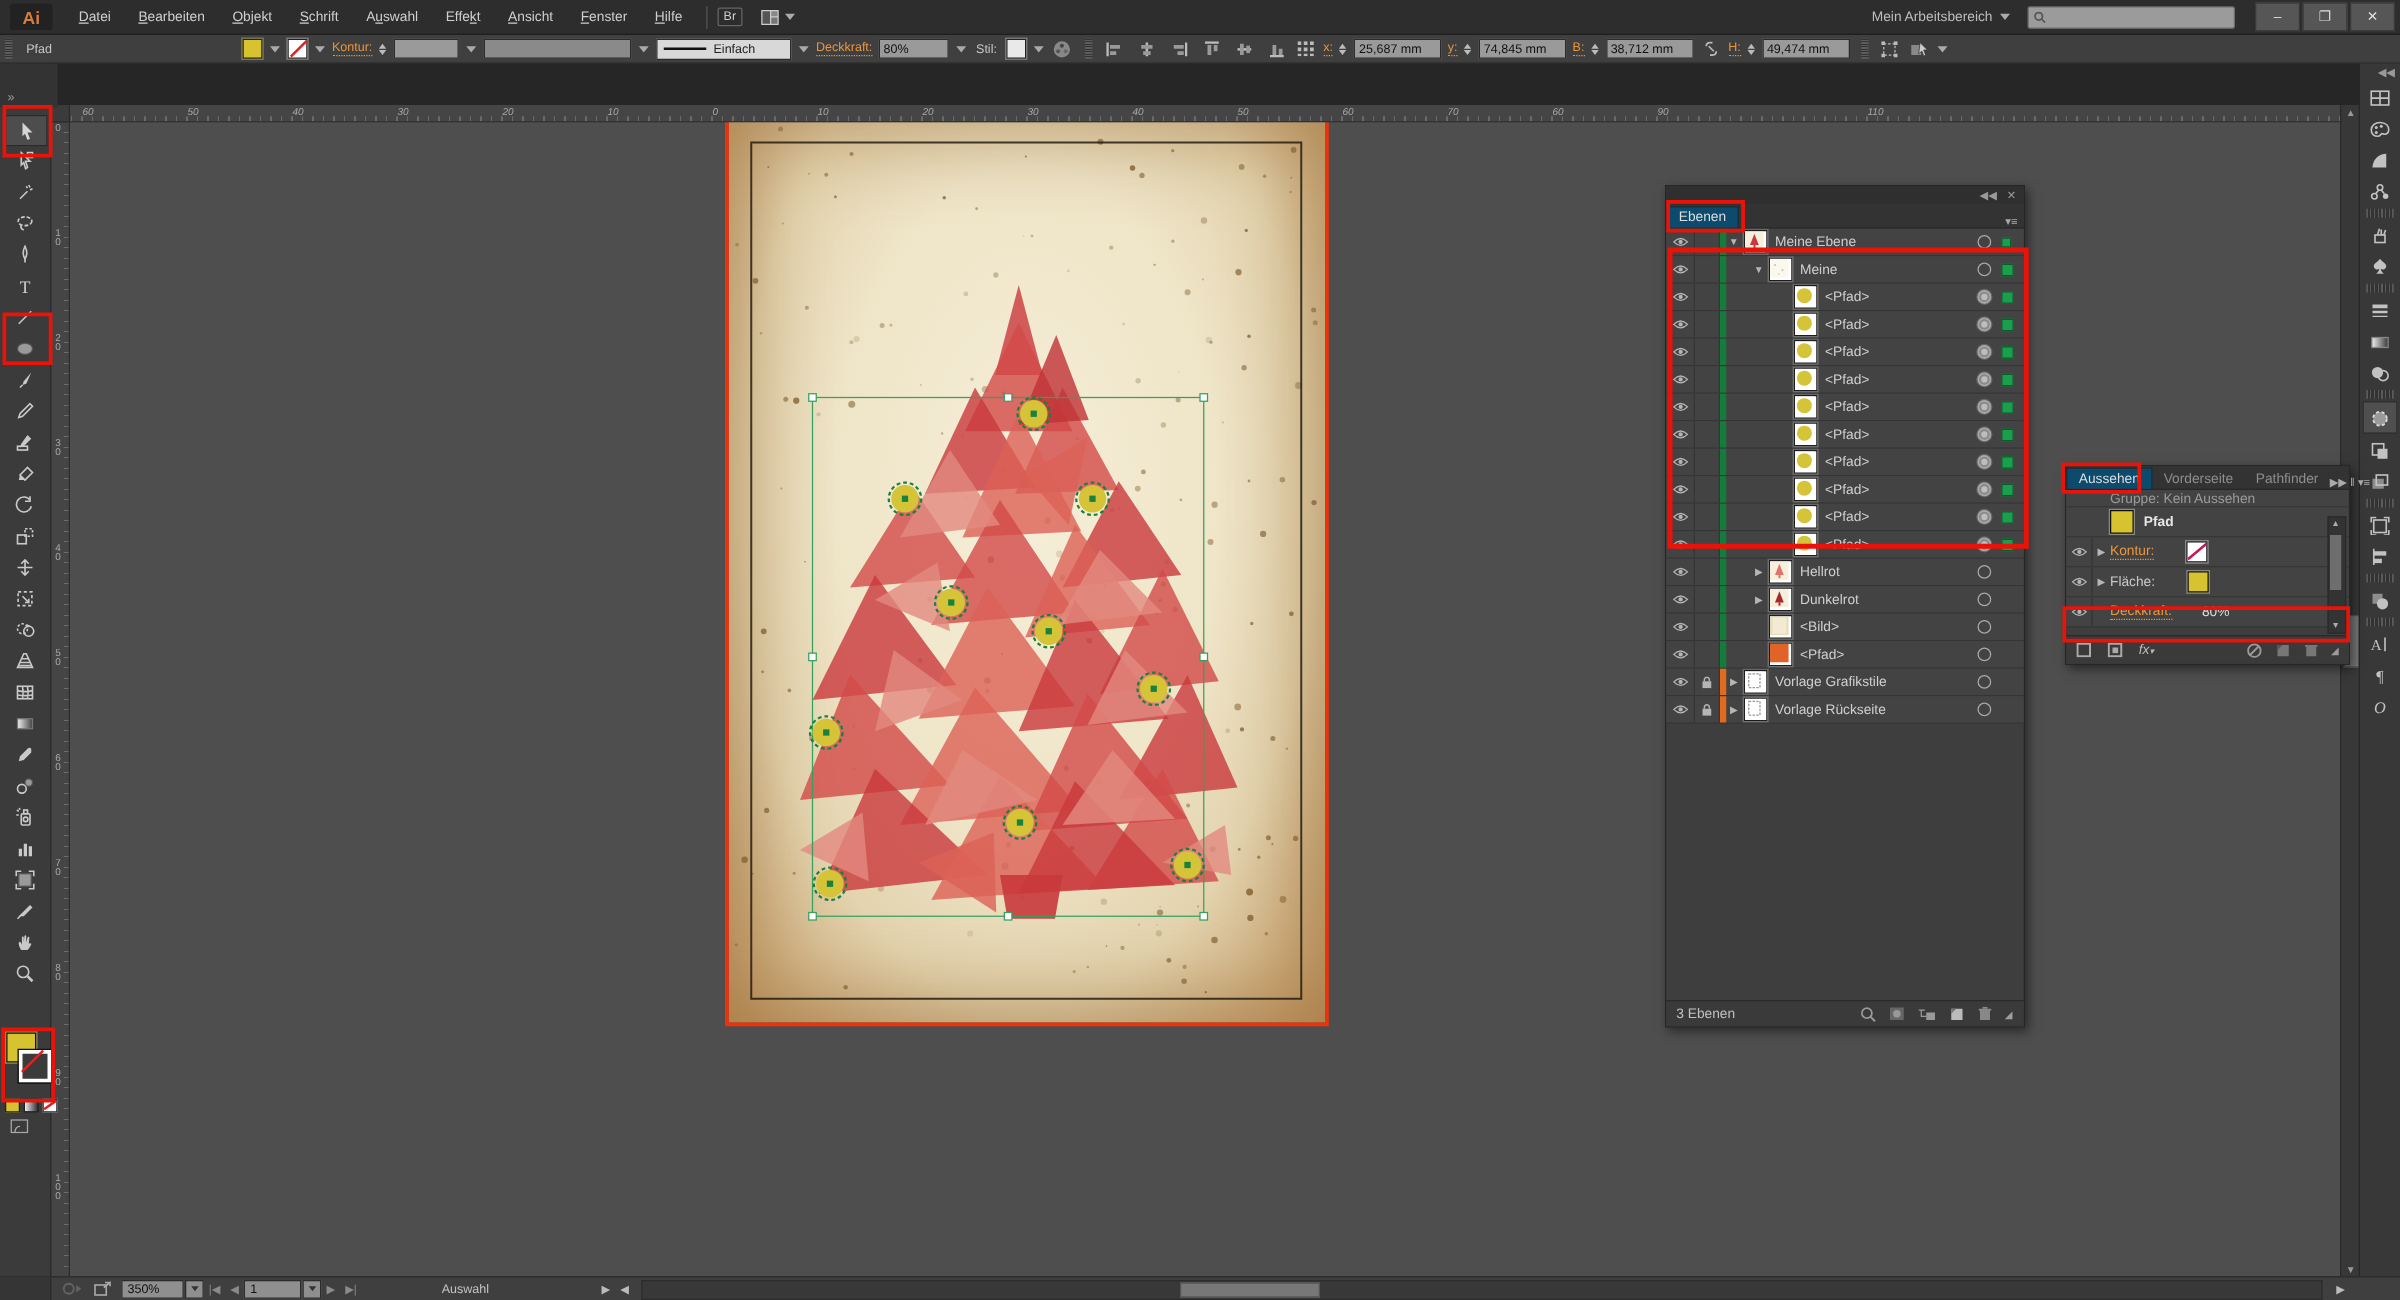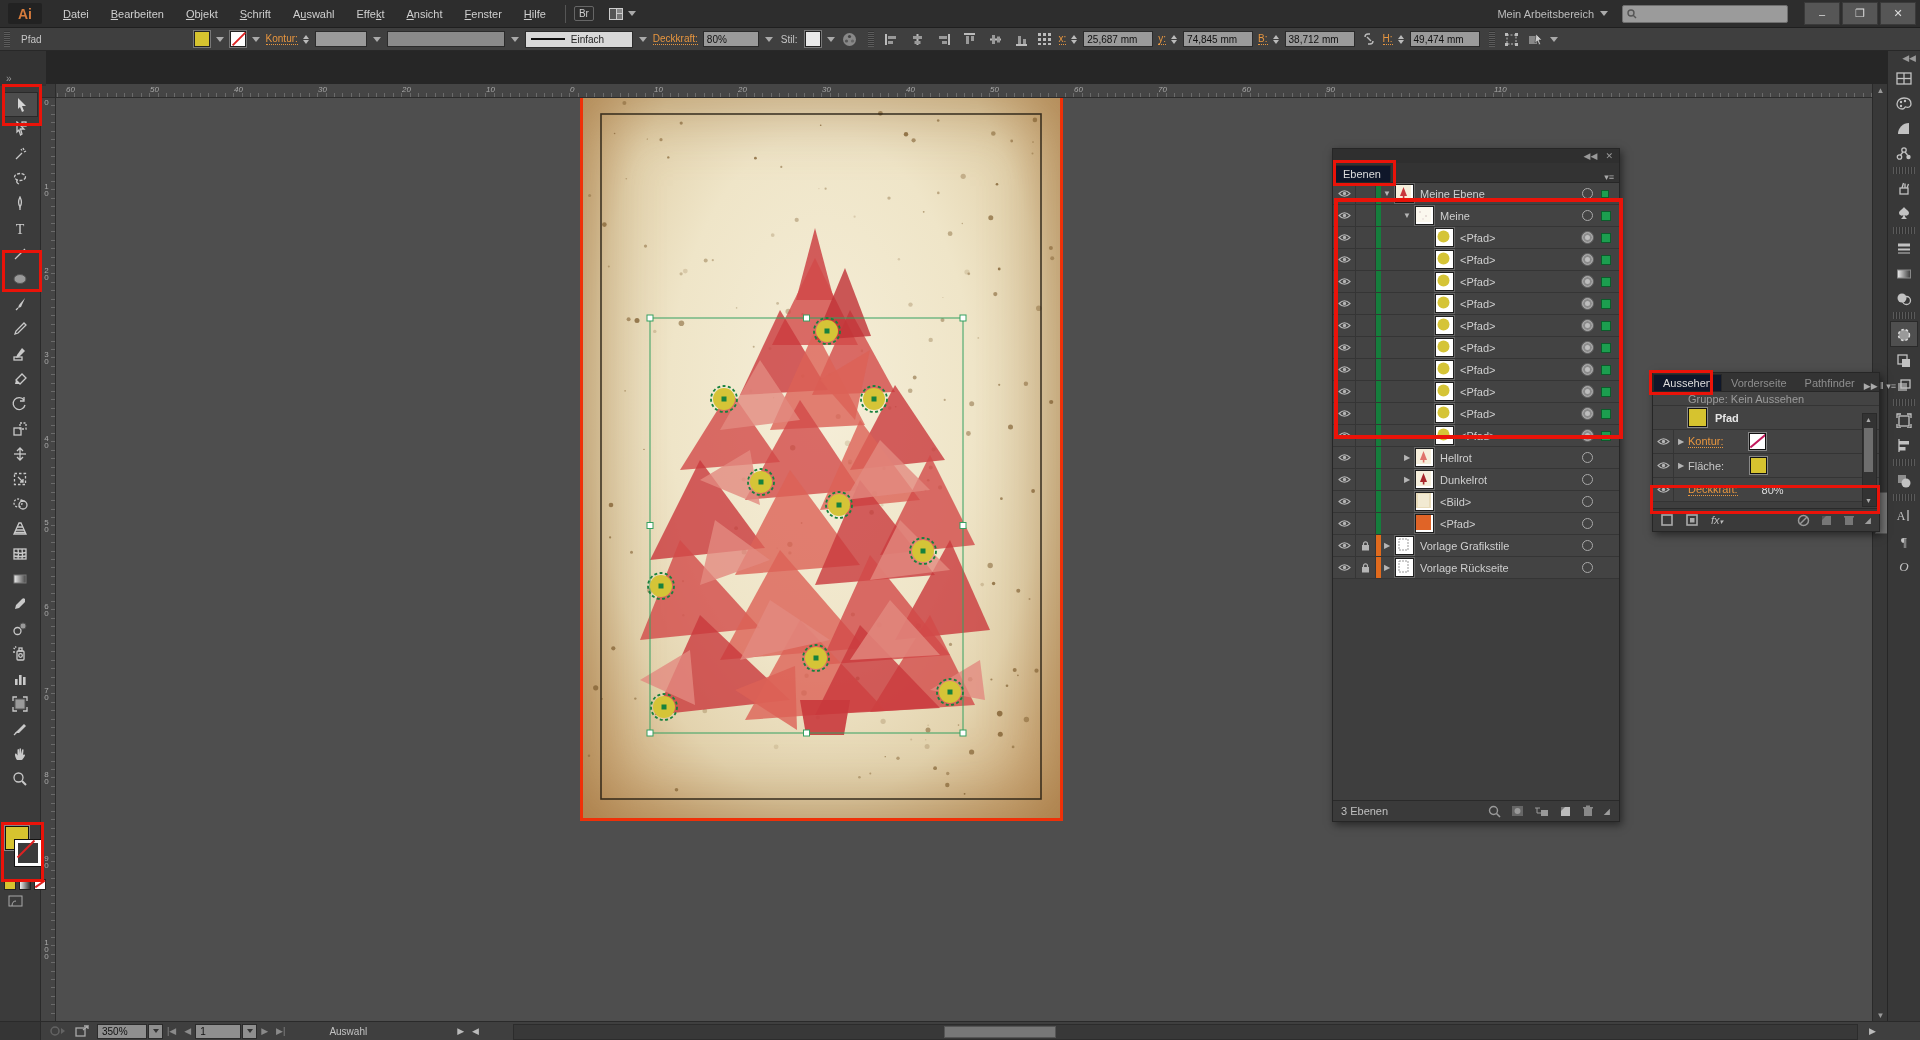--- a/index.html
+++ b/index.html
@@ -82,21 +82,21 @@
   .dock{position:absolute;right:0;top:51px;width:32px;bottom:18px;background:#383838;border-left:1px solid #262626;}
   .dock-top{height:14px;color:#999;font-size:9px;display:flex;align-items:center;justify-content:flex-end;padding-right:4px;}
   .dock-ribs{height:7px;margin:2px 5px;background:repeating-linear-gradient(90deg,#5a5a5a 0 1px,#333 1px 3px);}
   .dock-icon{width:26px;height:24px;margin:1px auto;display:flex;align-items:center;justify-content:center;color:#c2c2c2;}
   .dock-icon.active{background:#4f4f4f;border:1px solid #2a2a2a;}
   
   .panel{position:absolute;background:#3e3e3e;border:1px solid #262626;box-shadow:2px 3px 8px rgba(0,0,0,.5);}
   .panel-grip{height:14px;background:#2f2f2f;display:flex;align-items:center;justify-content:flex-end;gap:8px;color:#999;font-size:9px;padding:0 6px;}
   .panel-tabs{height:19px;background:#333;display:flex;align-items:flex-end;border-bottom:1px solid #272727;}
   .panel-tab{padding:2px 9px;color:#8e8e8e;}
-  .panel-tab.active{background:#0f172a;color:#ddd;border:1px solid #272727;border-bottom:none;}
+  .panel-tab.active{background:#0c4a6e;color:#ddd;border:1px solid #272727;border-bottom:none;}
   .panel-menu{margin-left:auto;color:#aaa;display:flex;align-items:center;gap:6px;padding-right:5px;font-size:9px;}
   .lrow{height:21px;display:flex;align-items:center;border-bottom:1px solid #353535;background:#434343;font-size:11px;color:#cfcfcf;}
   .lcell-eye{width:22px;height:100%;border-right:1px solid #353535;display:flex;align-items:center;justify-content:center;color:#bbb;}
   .lcell-lock{width:19px;height:100%;border-right:1px solid #353535;display:flex;align-items:center;justify-content:center;color:#bbb;font-size:9px;}
   .lbar{width:5px;height:100%;}
   .lbar.green{background:#157d3c;}
   .lbar.orange{background:#e06a1d;}
   .larrow{width:12px;text-align:center;color:#b5b5b5;font-size:8px;}
   .lthumb{width:17px;height:17px;border:1px solid #1d1d1d;box-shadow:0 0 0 1px #666;margin:0 6px 0 2px;background:#fff;position:relative;overflow:hidden;flex:none;}
   .ltarget{margin-left:auto;width:28px;display:flex;justify-content:center;}
@@ -1545,21 +1545,21 @@
         <span class="caret"></span>
       </span>
     <span class="nav-arrow">|◀</span>
     <span class="nav-arrow">◀</span>
     <span class="sb-field" style="width:36px;">1</span>
     <span class="sb-dd">
         <span class="caret"></span>
       </span>
     <span class="nav-arrow">▶</span>
     <span class="nav-arrow">▶|</span>
-    <span style="margin-left:40px;">Auswahl</span>
+    <span style="margin-left:64px;">Auswahl</span>
     <span class="nav-arrow" style="margin-left:90px;color:#bbb;">▶</span>
     <span class="nav-arrow" style="color:#bbb;">◀</span>
     <div class="hscroll">
       <div class="hthumb" style="left:430px;width:110px;"></div>
     </div>
     <span class="nav-arrow" style="position:absolute;right:40px;color:#bbb;">▶</span>
   </div>
 
   <div class="anno" style="left:2px;top:84px;width:34px;height:36px;"></div>
   <div class="anno" style="left:2px;top:250px;width:34px;height:36px;"></div>

